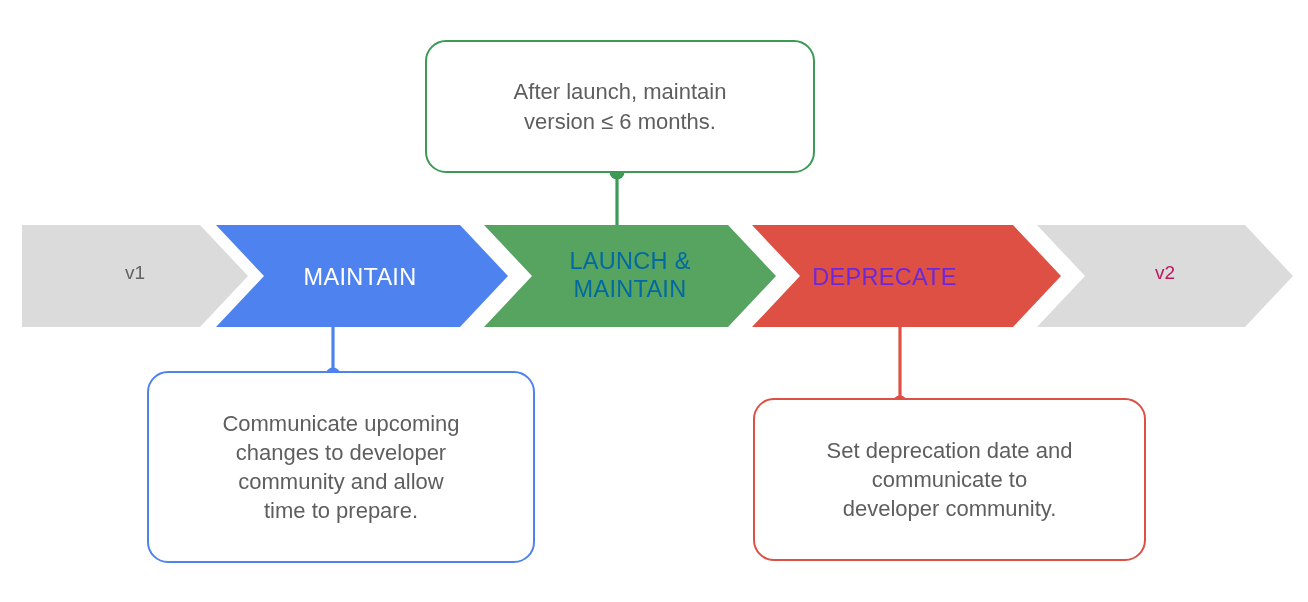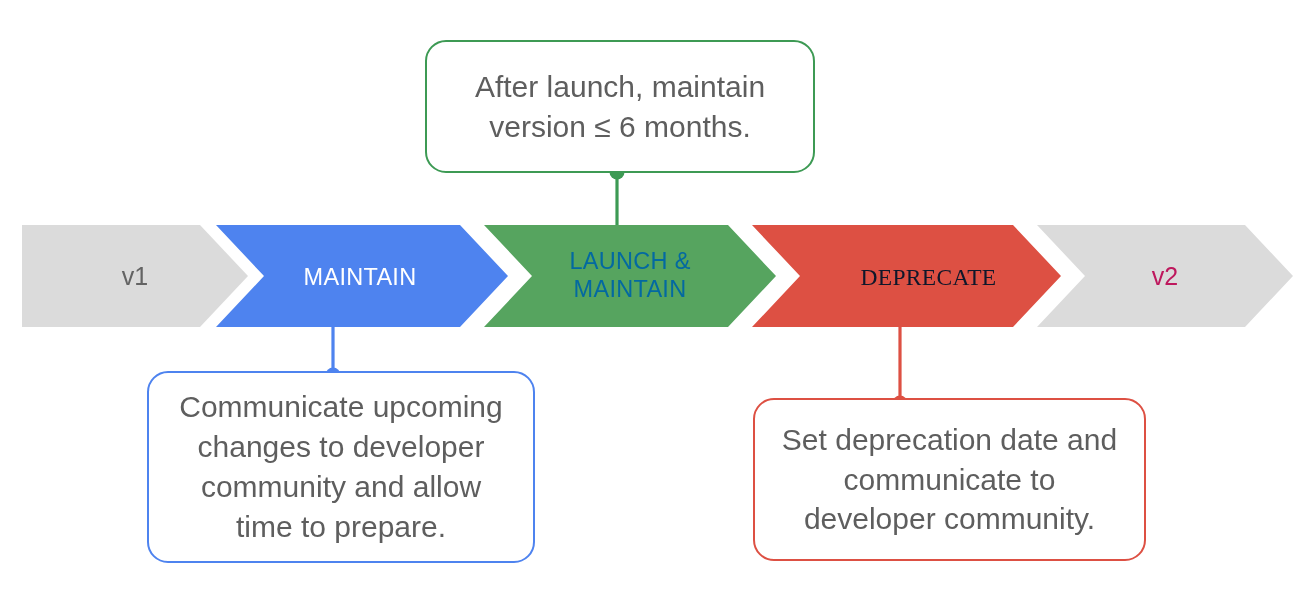--- a/index.html
+++ b/index.html
@@ -27,21 +27,21 @@
   
   .chev-label {
     position: absolute;
     text-align: center;
     white-space: pre-line;
     line-height: 1.18;
     pointer-events: none;
   }
   .chev-label.muted {
     color: #636363;
-    font-size: 25px;
+    font-size: 19px;
     font-weight: 400;
   }
   .chev-label.onfill {
     color: #ffffff;
     font-size: 23.5px;
     font-weight: 400;
     letter-spacing: 0.3px;
   }
 
   
@@ -49,21 +49,21 @@
     position: absolute;
     background: #ffffff;
     border-style: solid;
     border-width: 2.6px;
     border-radius: 21px;
     display: flex;
     align-items: center;
     justify-content: center;
     text-align: center;
     color: #5e5e5e;
-    font-size: 30px;
+    font-size: 22px;
     line-height: 1.33;
     padding: 8px 14px;
     white-space: pre-line;
   }
   #callout-top    { left: 425px; top: 40px;  width: 390px; height: 133px; border-color: #3d9a54; }
   #callout-bottom-left  { left: 147px; top: 371px; width: 388px; height: 192px; border-color: #4e83ef; }
   #callout-bottom-right { left: 707px; top: 398px; width: 393px; height: 163px; border-color: #dd5043; }
 
   .callout-text { display: block; width: 100%; }
 </style>
@@ -100,21 +100,21 @@
     <polygon points="1037,225 1245,225 1293,276 1245,327 1037,327 1085,276" fill="#dbdbdb"></polygon>
   </svg>
 
   <div class="chev-label muted" style="left: 60px; top: 262px; width: 150px; color: rgb(99, 99, 99);">v1</div>
 
   <div class="chev-label onfill" style="left: 245px; top: 264px; width: 230px; color: rgb(255, 255, 255);">MAINTAIN</div>
 
   <div class="chev-label onfill" style="left: 515px; top: 248px; width: 230px; color: #0369a1;">LAUNCH &amp;
 MAINTAIN</div>
 
-  <div class="chev-label onfill" style="left: 816px; top: 264px; width: 225px; color: #0f172a; font-family: Liberation Serif, serif;">DEPRECATE</div>
+  <div class="chev-label onfill" style="left: 772px; top: 264px; width: 225px; color: #6d28d9;">DEPRECATE</div>
 
   <div class="chev-label muted" style="left: 1090px; top: 262px; width: 150px; color: #be185d;">v2</div>
 
   <div class="callout" id="callout-top" style="border-color: rgb(61, 154, 84);">
     <span class="callout-text">After launch, maintain
 version ≤ 6 months.</span>
   </div>
 
   <div class="callout" id="callout-bottom-left" style="border-color: rgb(78, 131, 239);">
     <span class="callout-text">Communicate upcoming

